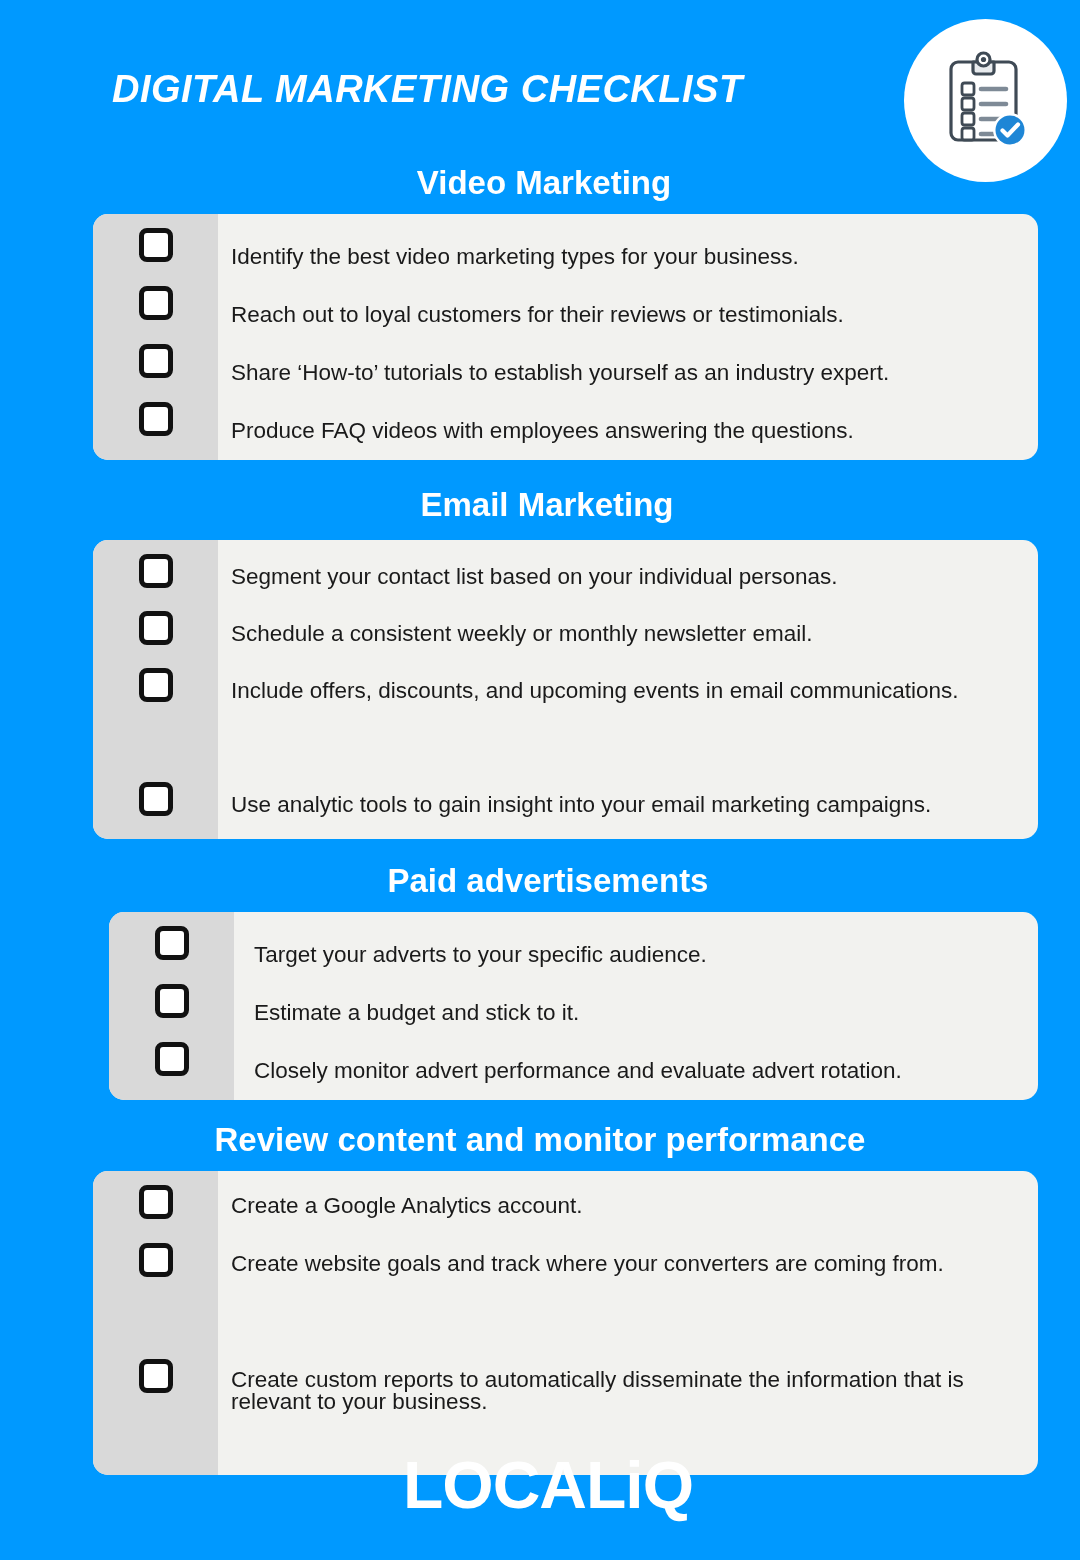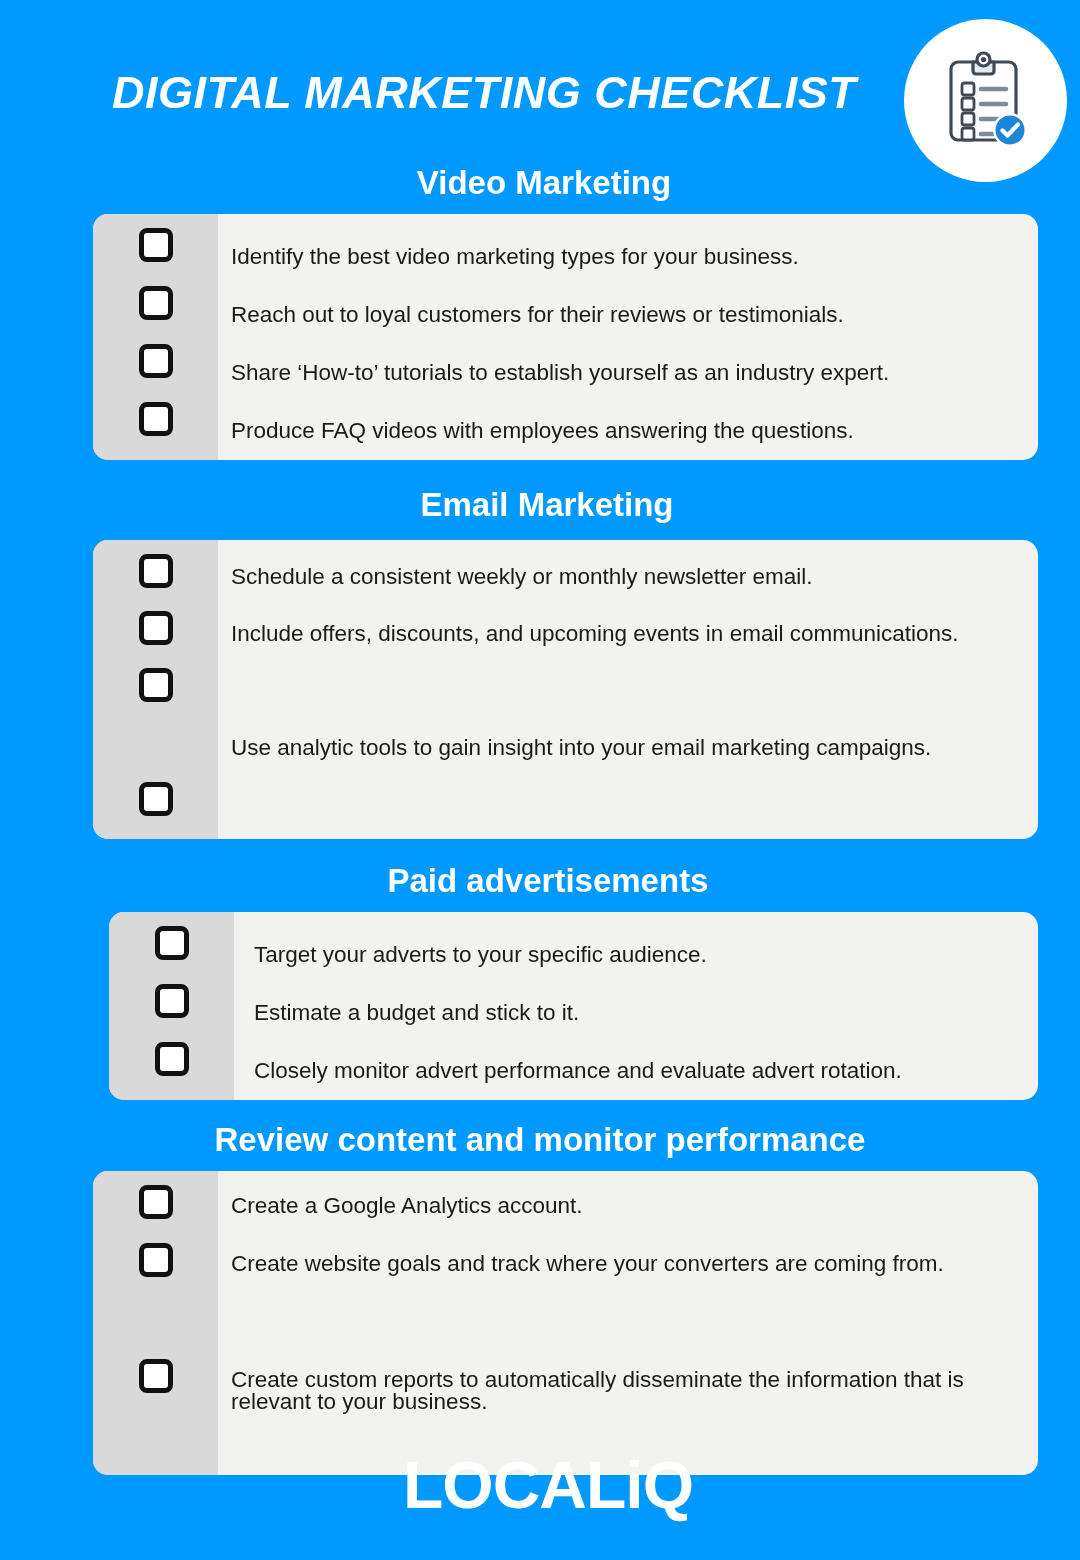--- a/index.html
+++ b/index.html
@@ -19,21 +19,21 @@
   
   .header {
     position: relative;
     height: 165px;
   }
 
   .page-title {
     position: absolute;
     left: 112px;
     top: 70px;
-    font-size: 45px;
+    font-size: 38px;
     font-weight: bold;
     font-style: italic;
     color: #FFFFFF;
     letter-spacing: 0.5px;
     white-space: nowrap;
     line-height: 1;
   }
 
   .badge {
     position: absolute;
@@ -218,20 +218,21 @@
           <span class="checkbox"></span>
         </div>
       <div class="checkbox-row" style="height:114px">
           <span class="checkbox"></span>
         </div>
       <div class="checkbox-row">
           <span class="checkbox"></span>
         </div>
     </div>
     <div class="text-col">
+      <div class="item-text">Segment your contact list based on your individual personas.</div>
       <div class="item-text">Schedule a consistent weekly or monthly newsletter email.</div>
       <div class="item-text two-line">Include offers, discounts, and upcoming events in email communications.</div>
       <div class="item-text">Use analytic tools to gain insight into your email marketing campaigns.</div>
     </div>
   </div>
 </div>
 
 <div class="section" id="sec3">
   <div class="section-title">Paid advertisements</div>
   <div class="panel r-s3">

